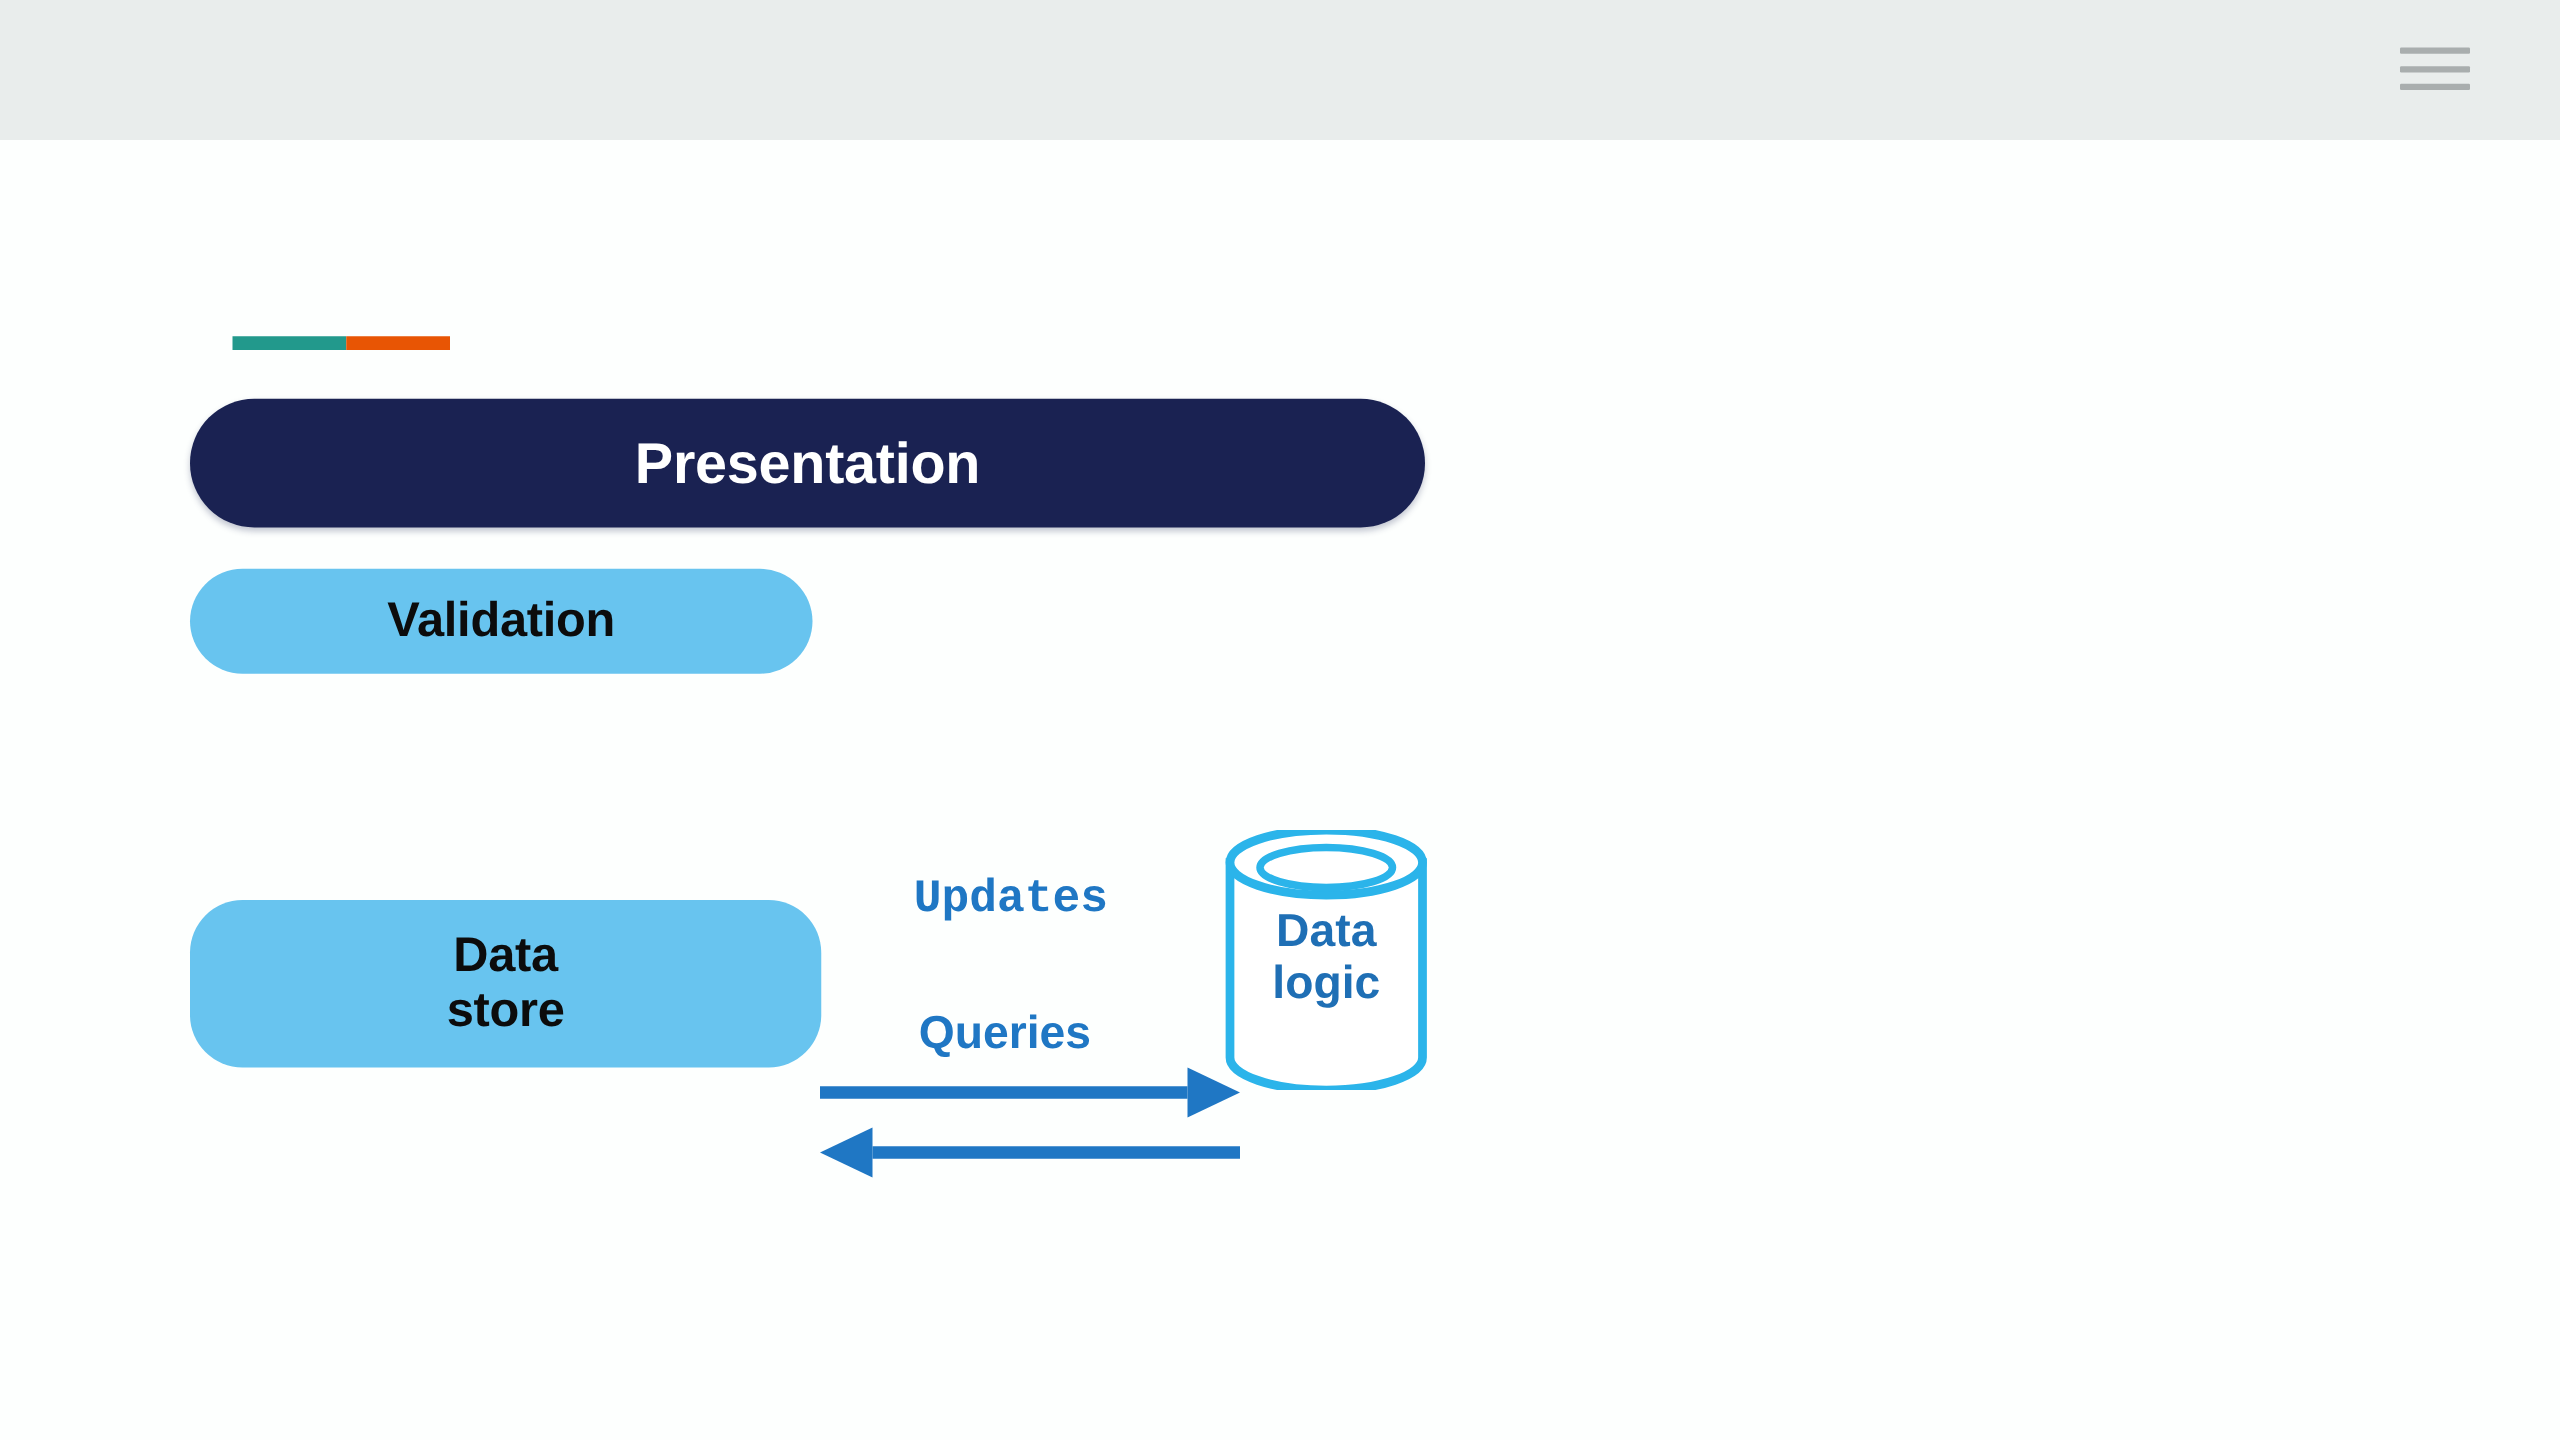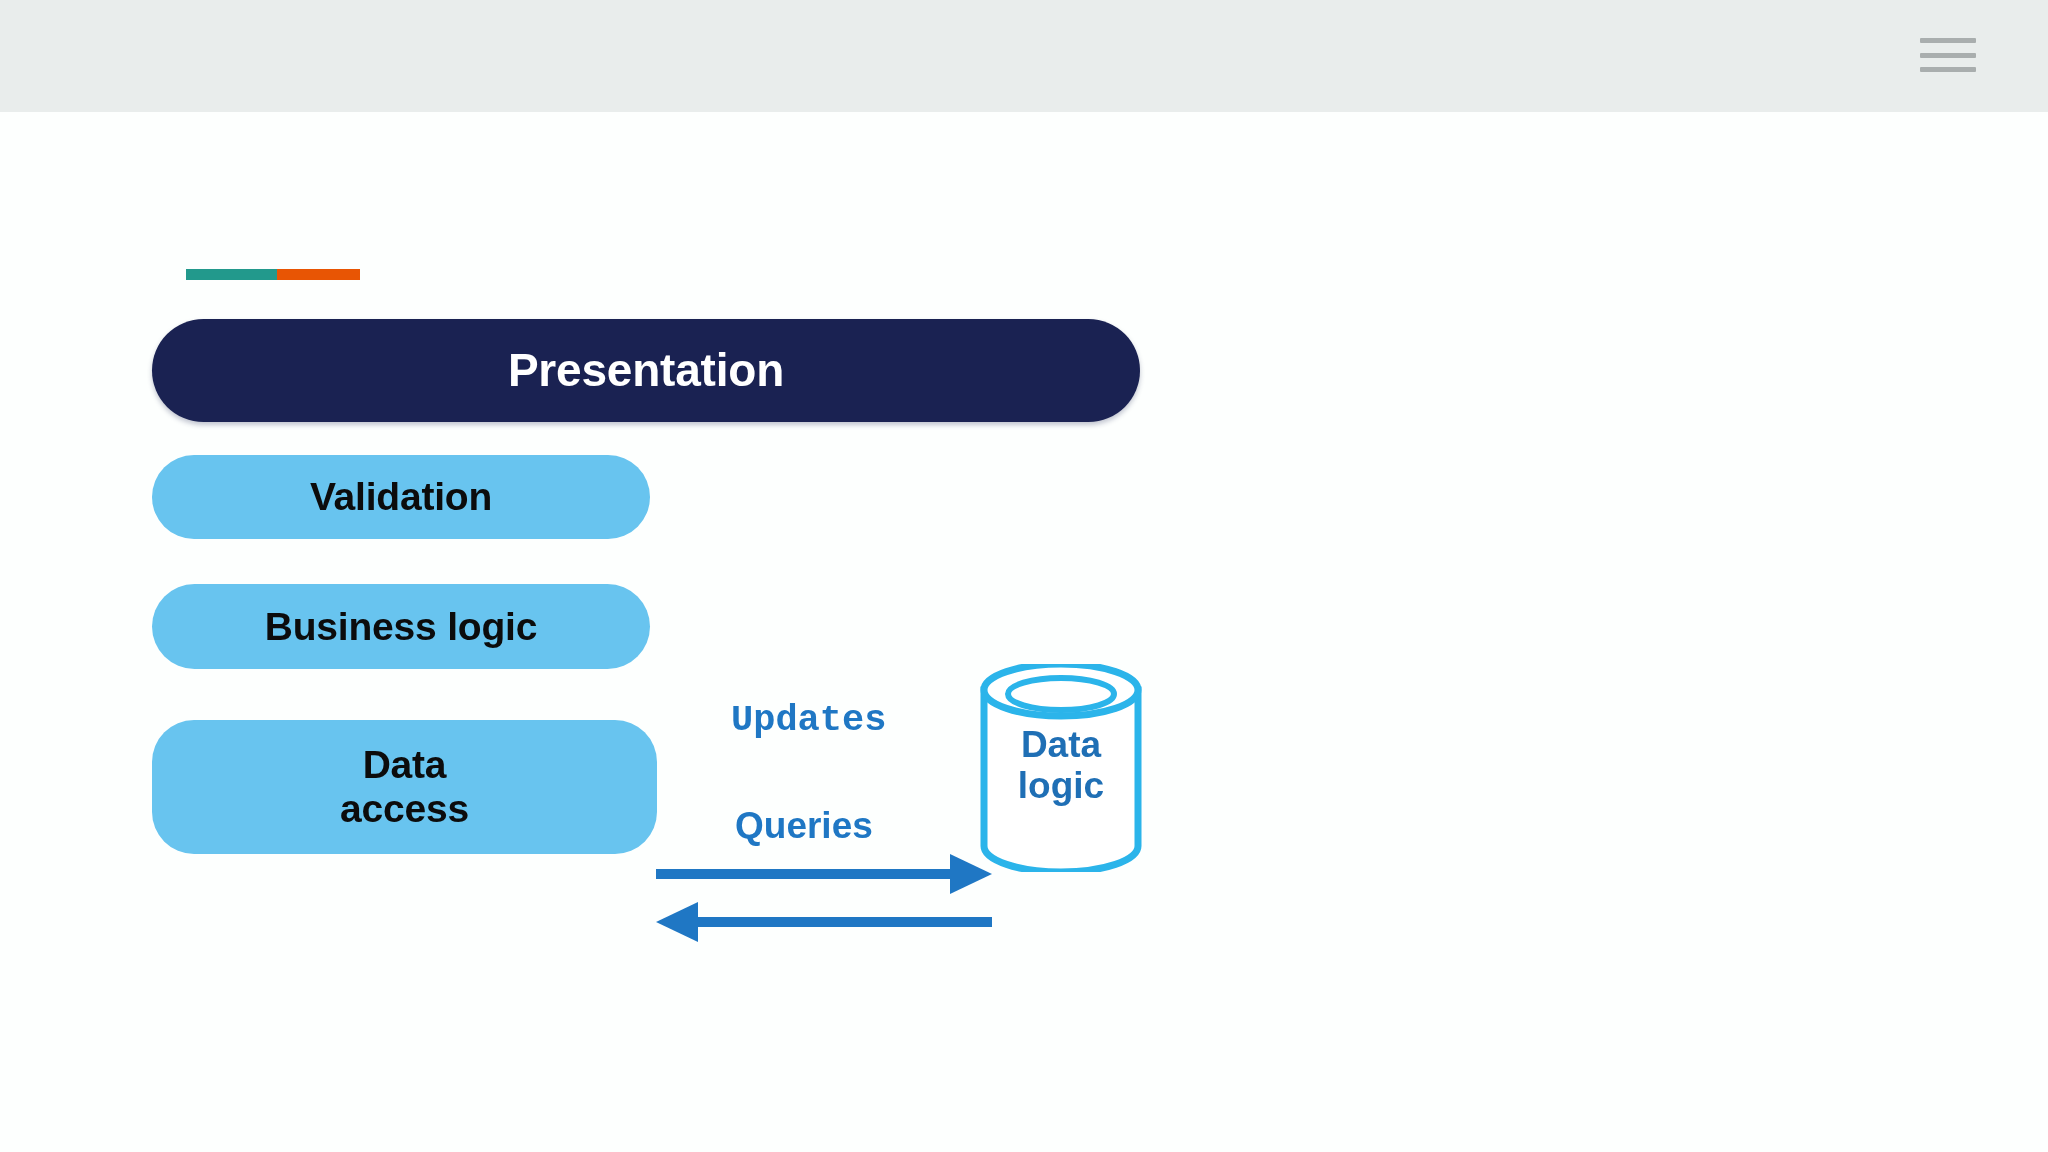--- a/index.html
+++ b/index.html
@@ -187,27 +187,24 @@
     </div>
 
     <div class="pill pill-presentation">
       <span>Presentation</span>
     </div>
 
     <div class="pill pill-validation">
       <span>Validation</span>
     </div>
 
-    <div class="pill pill-business">
-      <span>Business logic</span>
-    </div>
 
     <div class="pill pill-dataaccess">
       <span class="ln">Data</span>
-      <span class="ln">access</span>
+      <span class="ln">store</span>
     </div>
 
     <svg class="flow-svg" viewBox="0 0 420 300">
 
       <g>
         <line x1="36" y1="202" x2="330" y2="202" stroke="#1f77c4" stroke-width="10"></line>
         <polygon points="330,182 372,202 330,222" fill="#1f77c4"></polygon>
       </g>
 
       <g>

